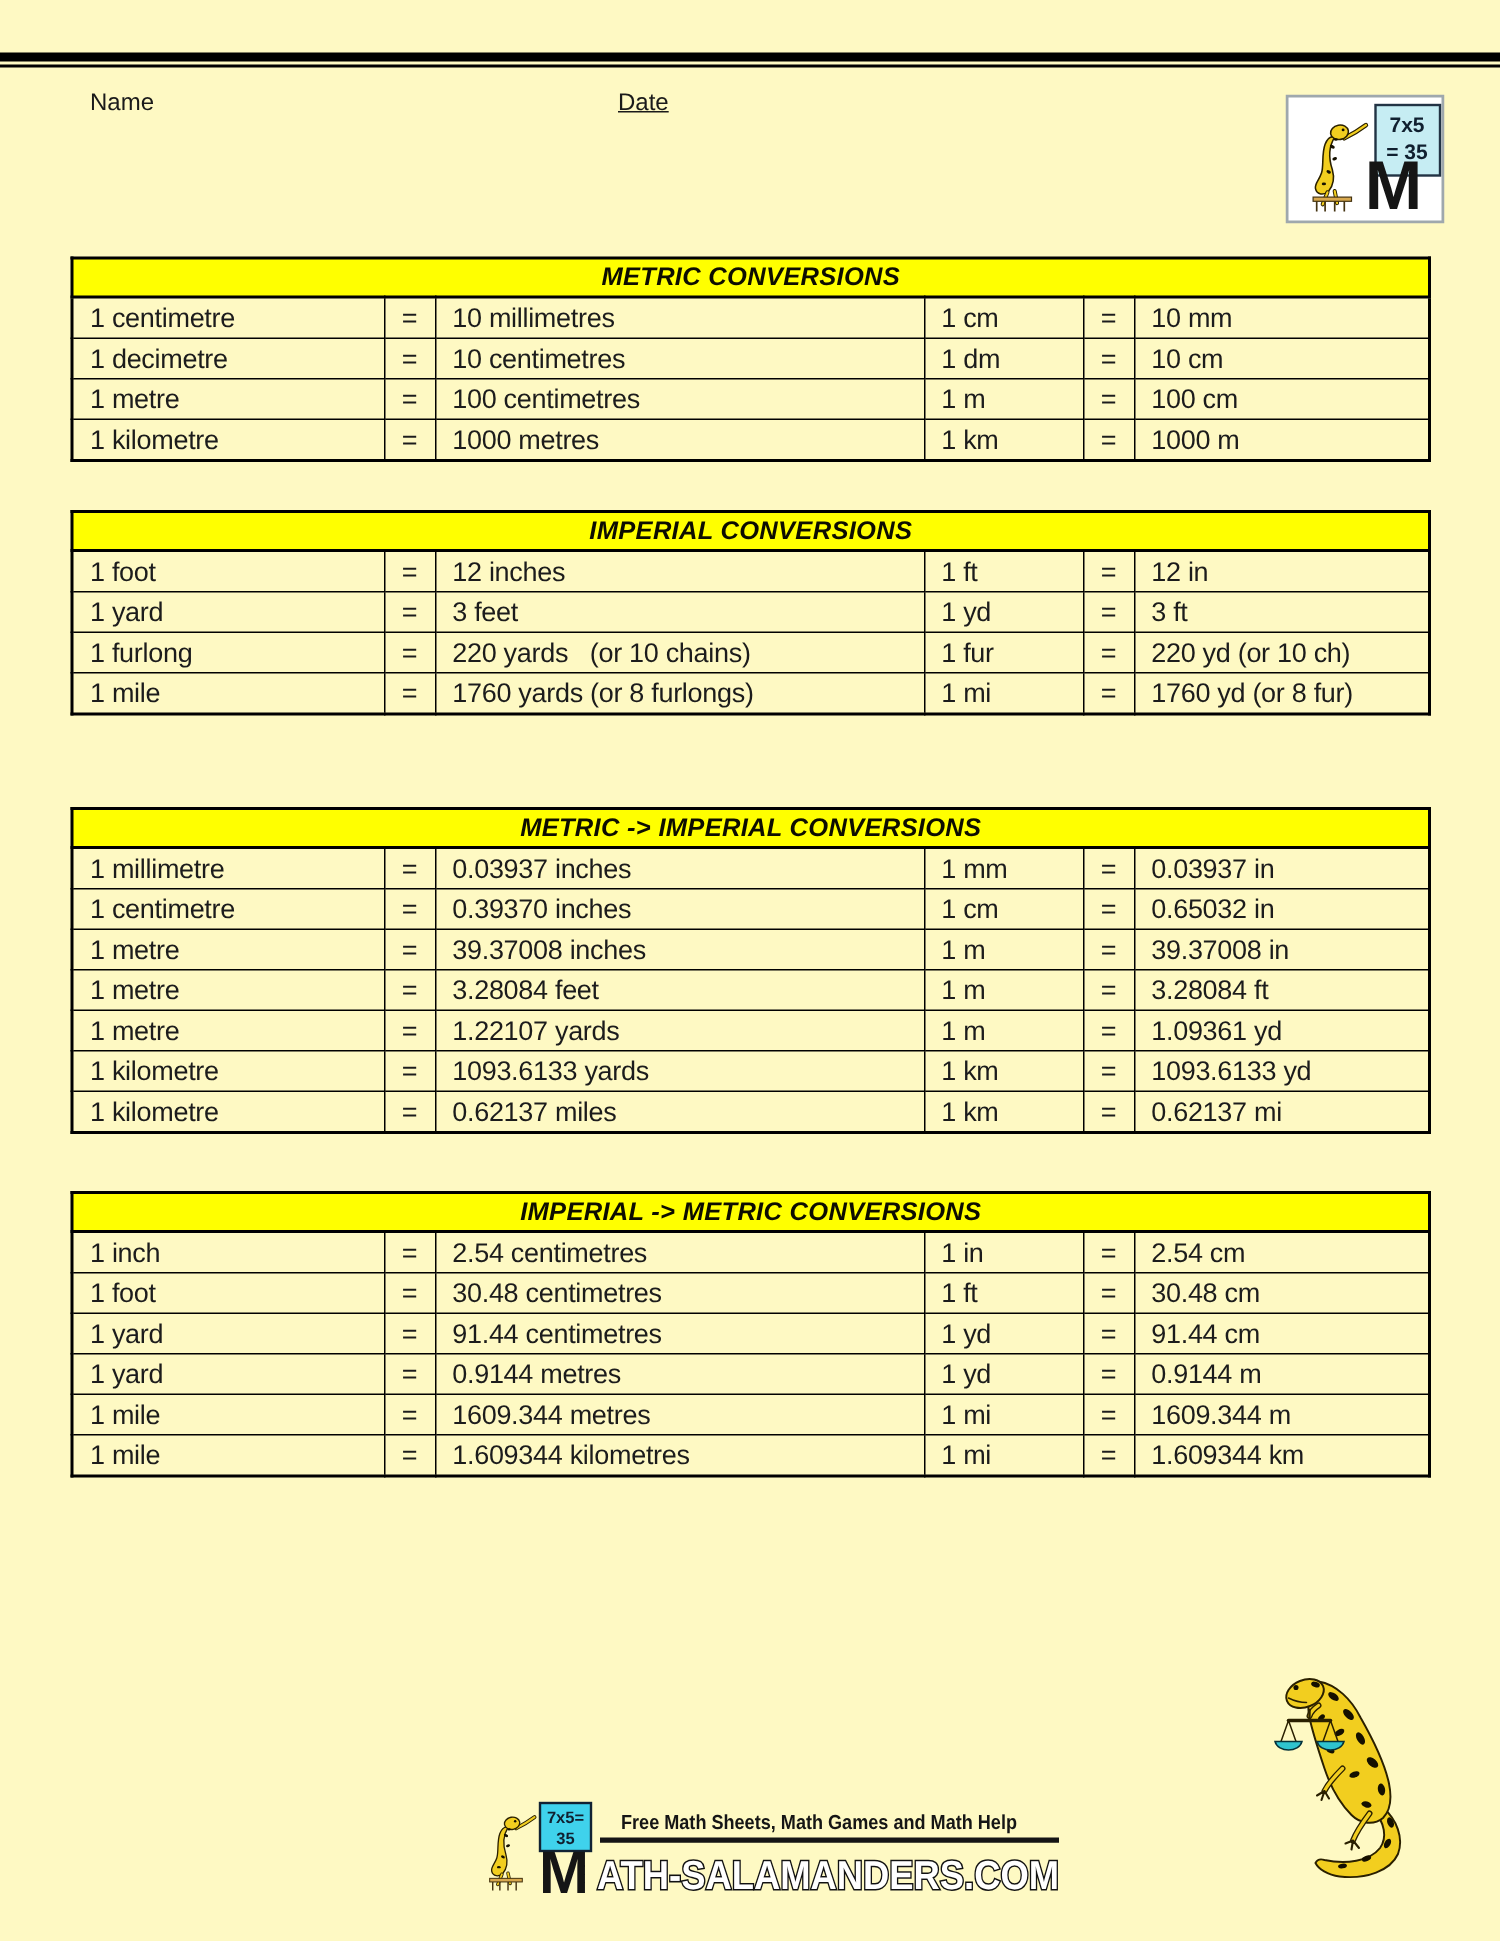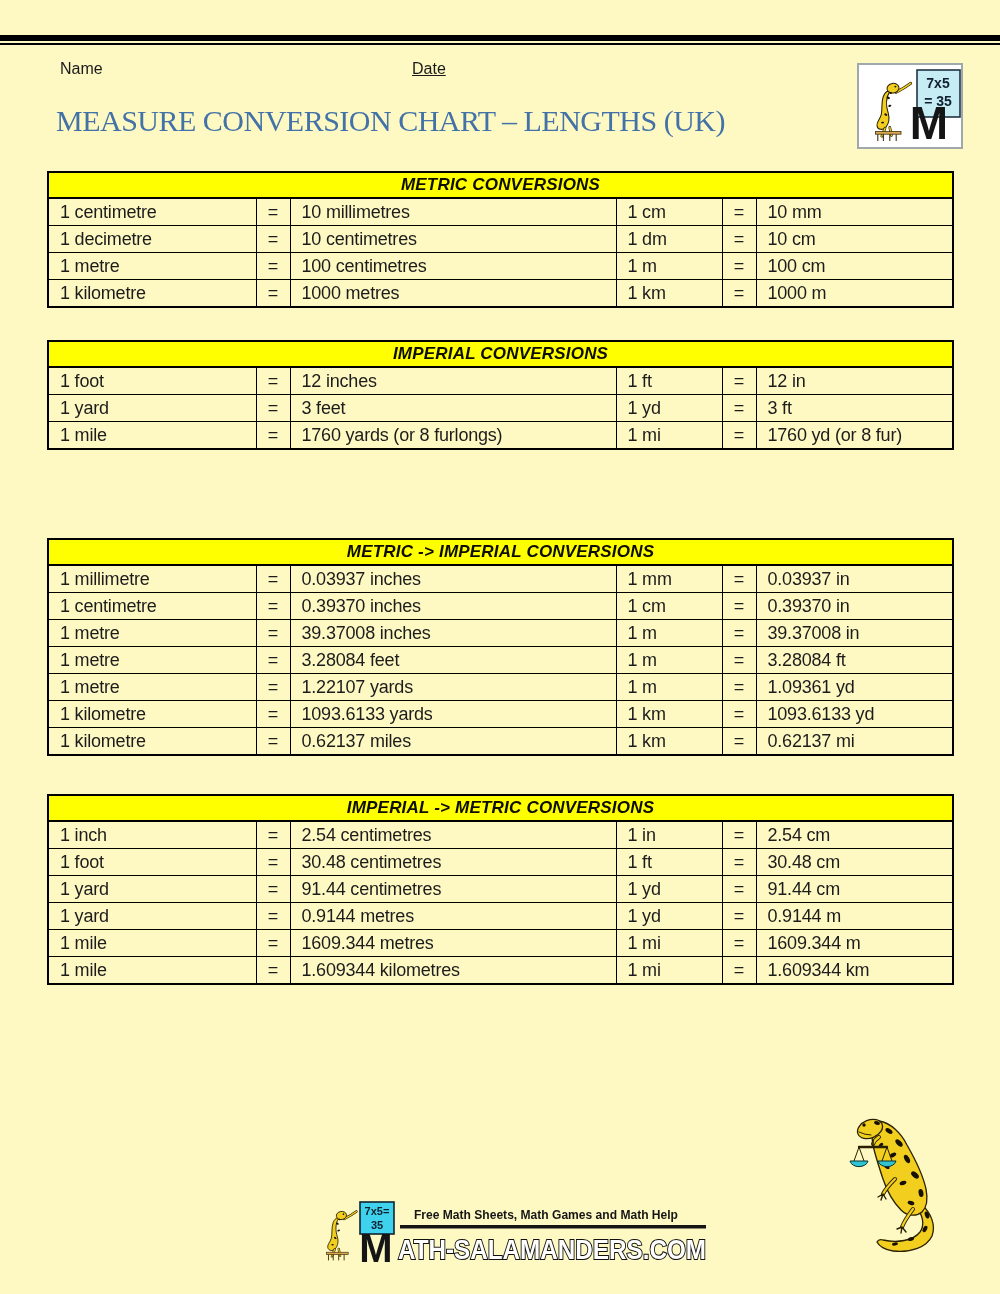--- a/index.html
+++ b/index.html
@@ -60,21 +60,20 @@
 
   <div class="top-rule">
     <div class="thick"></div>
       <div class="gap"></div>
       <div class="thin"></div>
   </div>
 
   <div class="name-label">Name</div>
   <div class="date-label">Date</div>
 
-  <div class="page-title">MEASURE CONVERSION CHART – LENGTHS (UK)</div>
 
   <svg class="badge" width="106" height="86" viewBox="0 0 106 86">
     <defs>
       <g id="gecko-def">
         <path class="sal-fill" d="M26,18 C21,26 21,36 24,45 C26,52 25,58 21,63 C17,67 11,66 10,61 C9,57 13,54 15,48 C17,42 15,32 18,24 C20,19 23,17 26,18 Z"></path>
         <path class="sal-line-b" stroke-width="3.4" d="M20,64 L16,74 M26,63 L28,73"></path>
         <path class="sal-line-y" stroke-width="1.8" d="M20,64 L16,74 M26,63 L28,73"></path>
         <path class="sal-line-b" stroke-width="3.8" d="M34,19 Q44,14 52,8"></path>
         <path class="sal-line-y" stroke-width="2" d="M34,19 Q44,14 52,8"></path>
         <ellipse class="sal-fill" cx="30" cy="14" rx="7.5" ry="6" transform="rotate(-10 30 14)"></ellipse>
@@ -171,20 +170,28 @@
         </tr>
         <tr>
           <td>1 yard</td>
           <td class="eq">=</td>
           <td>3 feet</td>
           <td>1 yd</td>
           <td class="eq">=</td>
           <td>3 ft</td>
         </tr>
         <tr>
+          <td>1 furlong</td>
+          <td class="eq">=</td>
+          <td>220 yards   (or 10 chains)</td>
+          <td>1 fur</td>
+          <td class="eq">=</td>
+          <td>220 yd (or 10 ch)</td>
+        </tr>
+        <tr>
           <td>1 mile</td>
           <td class="eq">=</td>
           <td>1760 yards (or 8 furlongs)</td>
           <td>1 mi</td>
           <td class="eq">=</td>
           <td>1760 yd (or 8 fur)</td>
         </tr>
       </tbody>
   </table>
 
@@ -210,21 +217,21 @@
           <td>1 mm</td>
           <td class="eq">=</td>
           <td>0.03937 in</td>
         </tr>
         <tr>
           <td>1 centimetre</td>
           <td class="eq">=</td>
           <td>0.39370 inches</td>
           <td>1 cm</td>
           <td class="eq">=</td>
-          <td>0.39370 in</td>
+          <td>0.65032 in</td>
         </tr>
         <tr>
           <td>1 metre</td>
           <td class="eq">=</td>
           <td>39.37008 inches</td>
           <td>1 m</td>
           <td class="eq">=</td>
           <td>39.37008 in</td>
         </tr>
         <tr>

